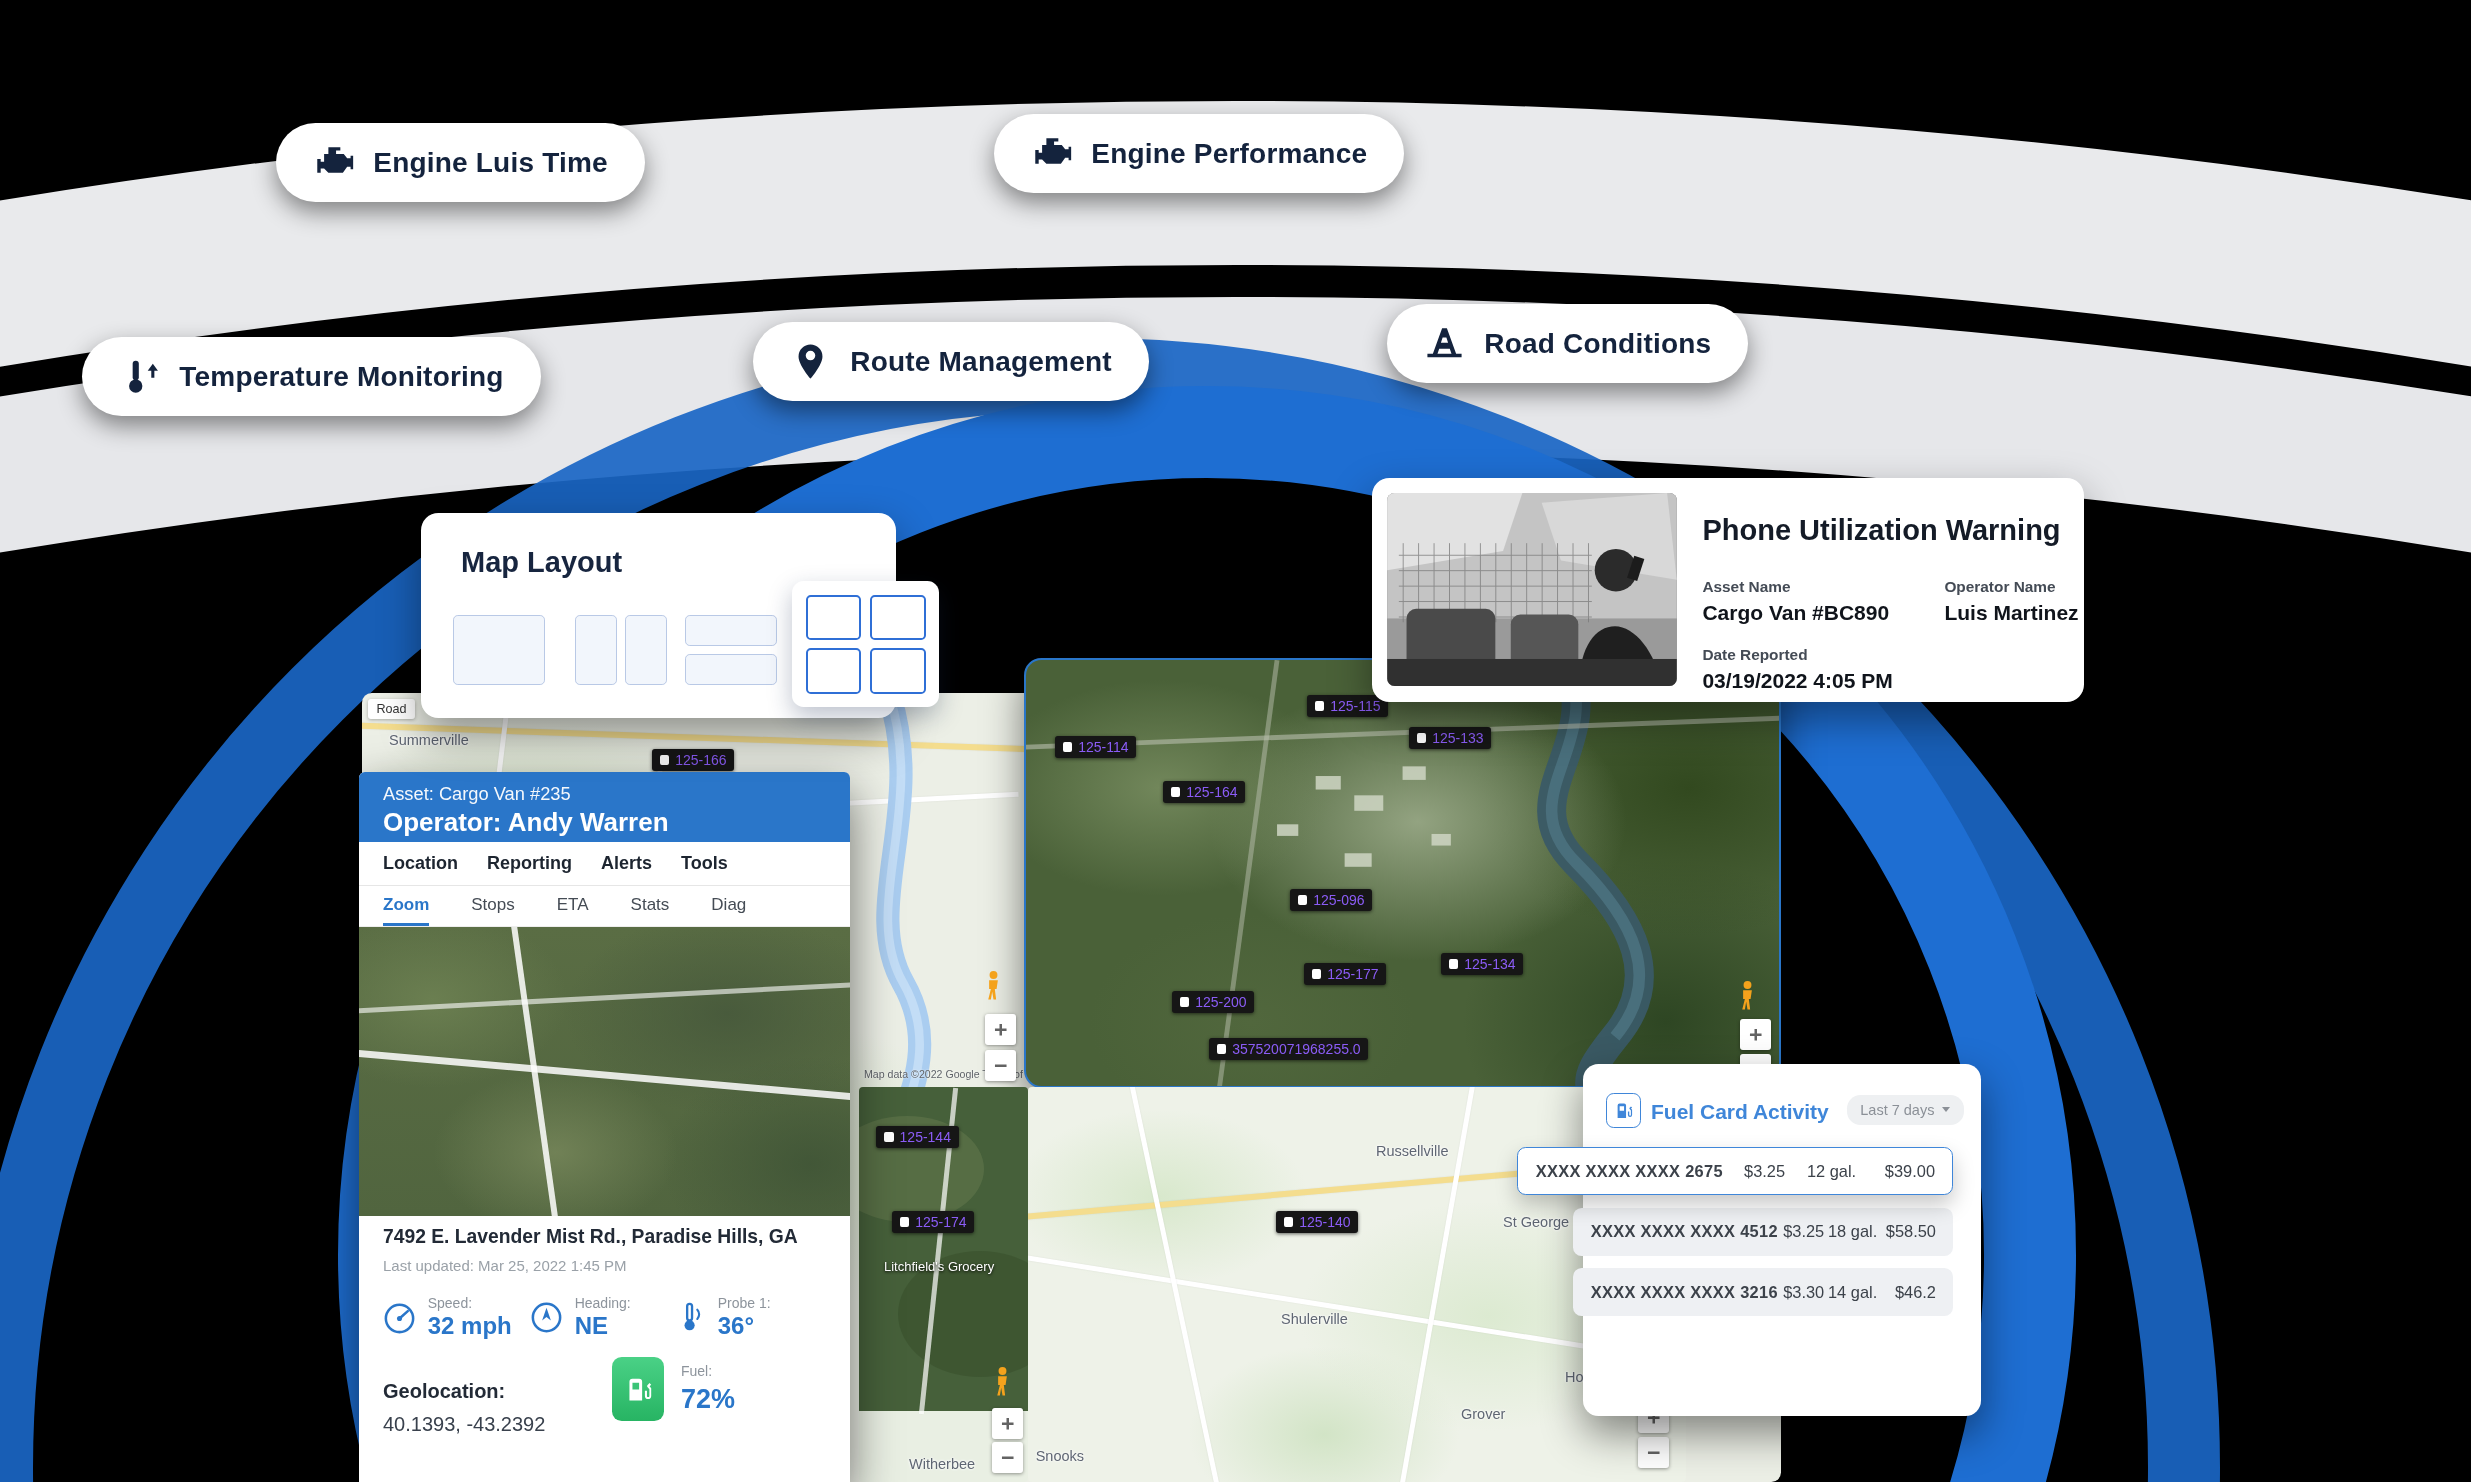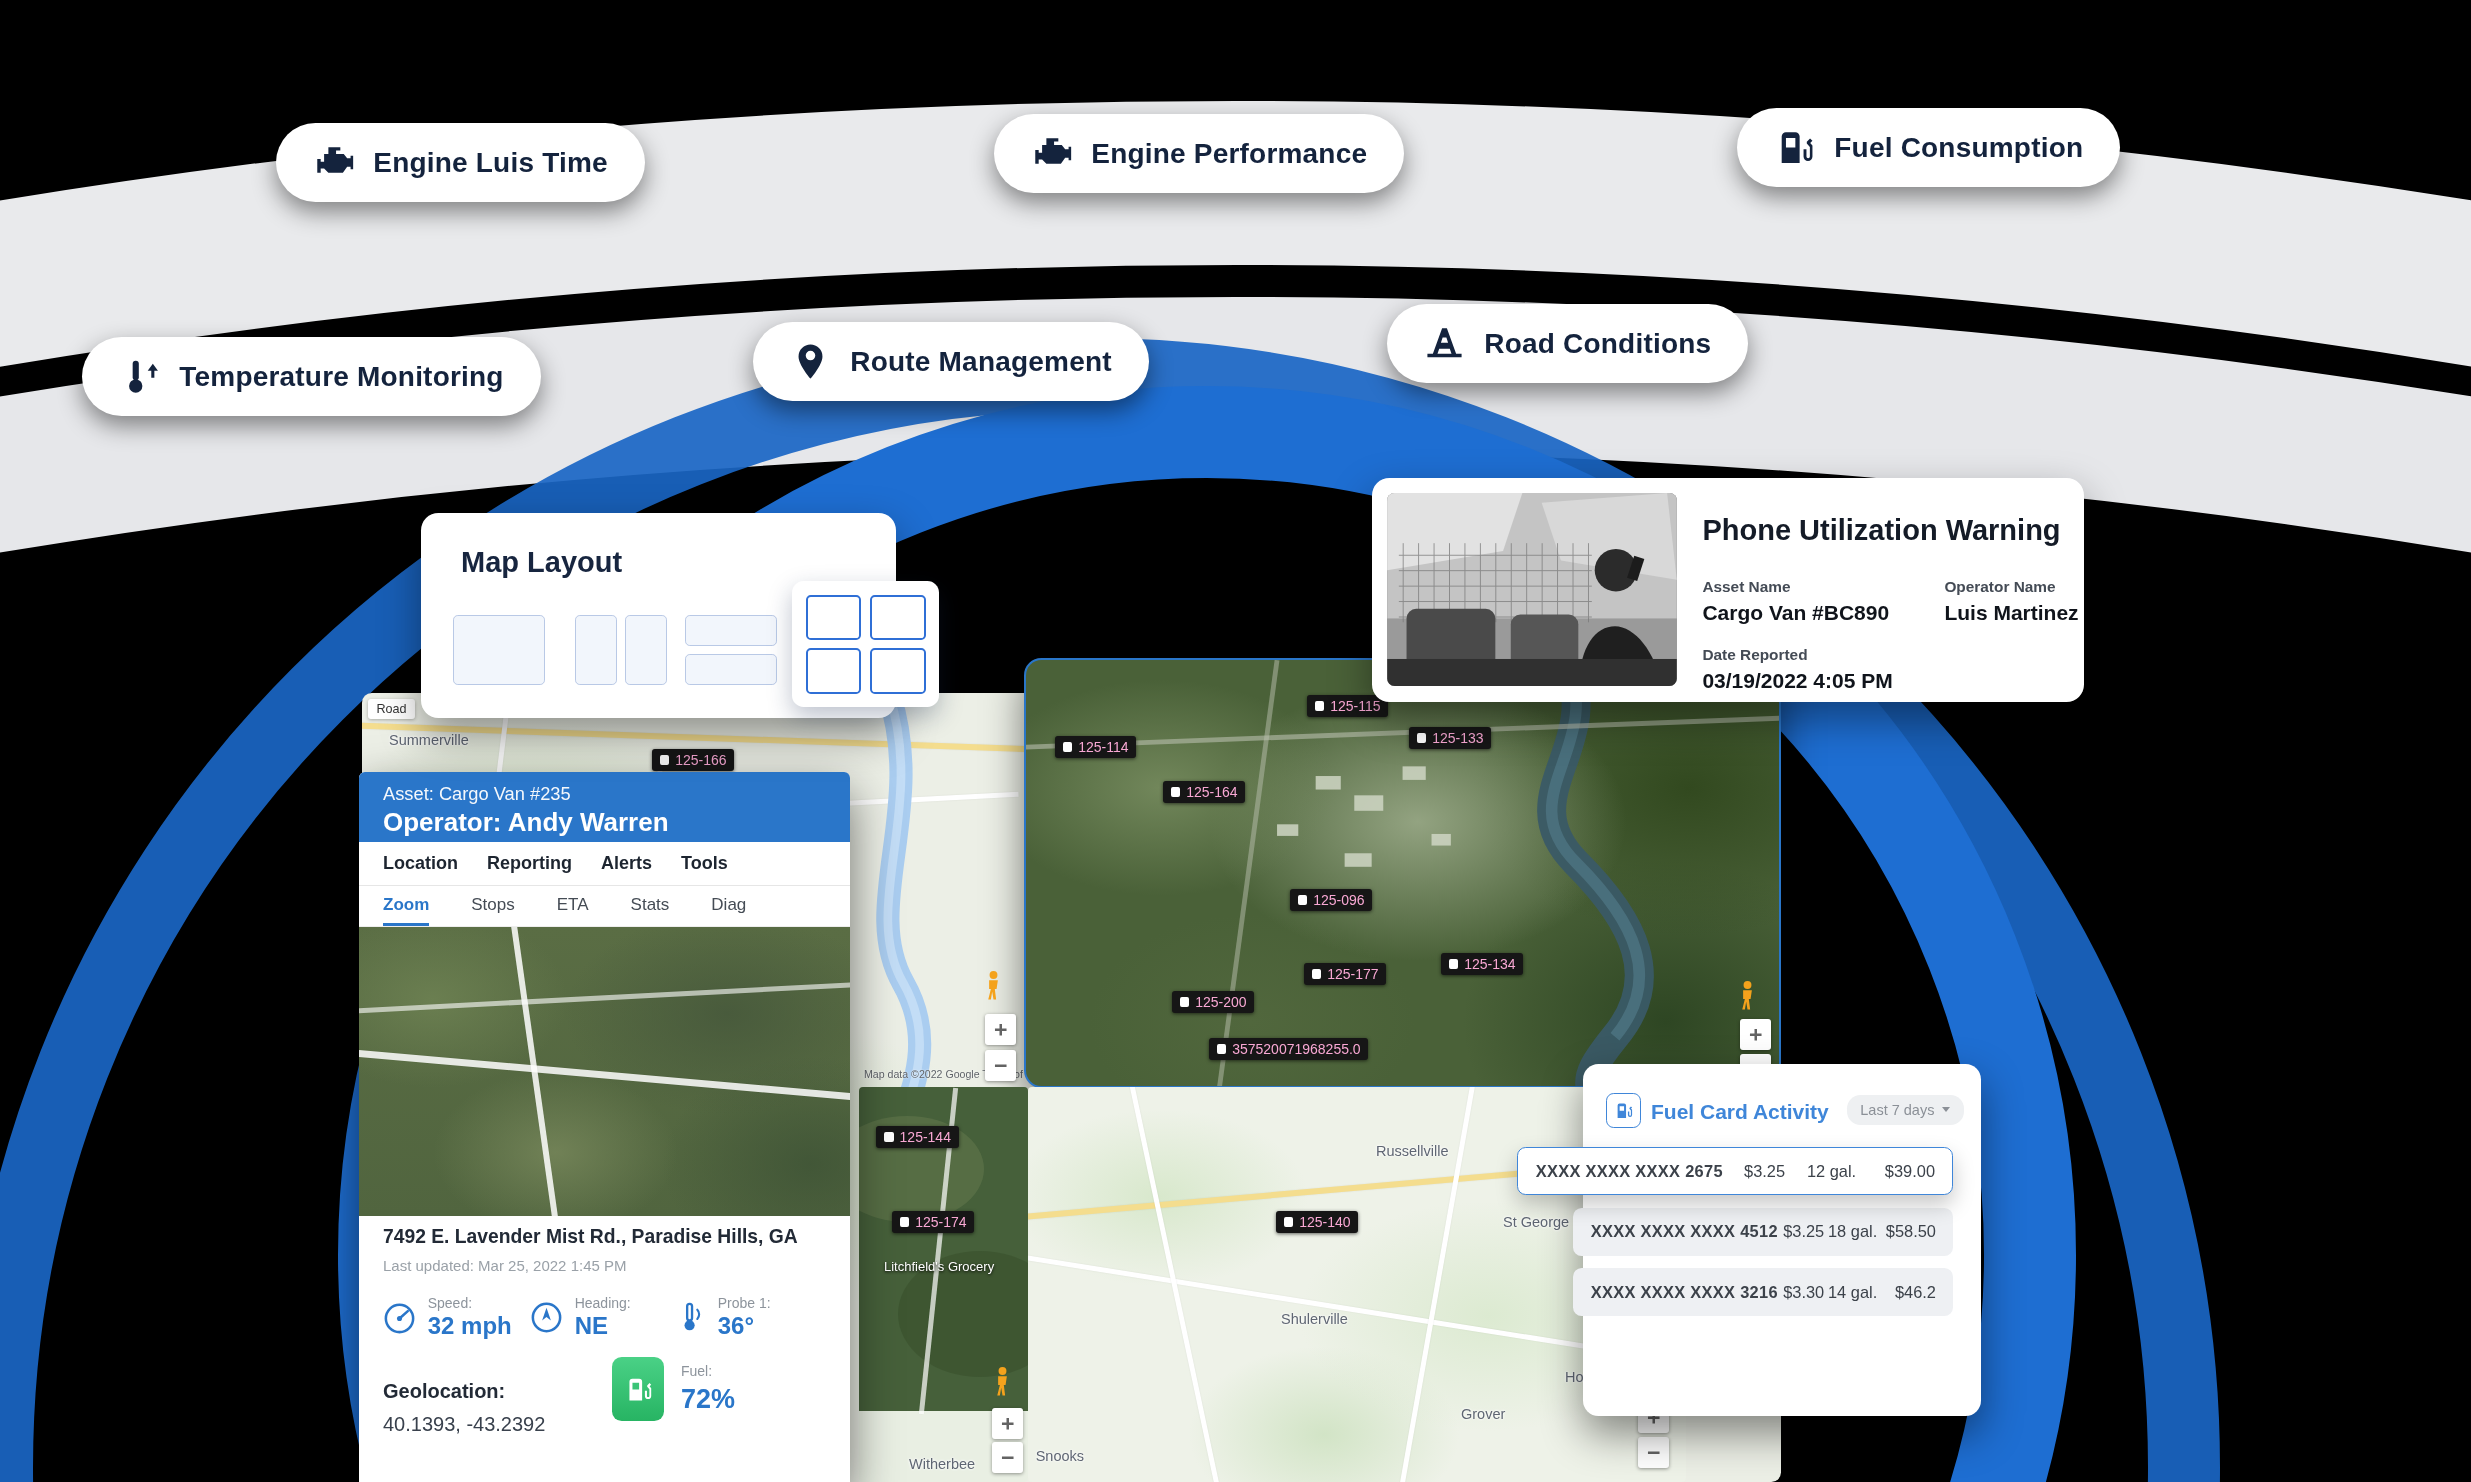--- a/index.html
+++ b/index.html
@@ -56,21 +56,21 @@
 
   .satpanel{left:1024px;top:658px;width:757px;height:430px;border-radius:17.4px;z-index:3;overflow:hidden;
             border:2.9px solid #2a76c9;box-sizing:border-box;box-shadow:0 15.4px 39px rgba(0,0,0,.5);
             background:
               radial-gradient(251px 154px at 18% 30%, #72875b, transparent 70%),
               radial-gradient(290px 193px at 52% 38%, #93a381, transparent 72%),
               radial-gradient(309px 212px at 88% 30%, #32491f, transparent 70%),
               radial-gradient(290px 232px at 85% 85%, #2e4623, transparent 70%),
               radial-gradient(232px 154px at 30% 85%, #51673d, transparent 70%),
               #4a6138;}
-  .mk{position:absolute;display:flex;align-items:center;gap:5.8px;background:#161616;color:#f9a8d4;
+  .mk{position:absolute;display:flex;align-items:center;gap:5.8px;background:#161616;color:#8b5cf6;
       font-size:14px;padding:2.9px 7.7px;border-radius:2.9px;box-shadow:0 1px 3.9px rgba(0,0,0,.6);white-space:nowrap;z-index:4;}
   .mk .mkicon{width:9.7px;height:9.7px;background:#fff;border-radius:1.9px;flex:0 0 auto;}
 
   .stripmap{left:859px;top:1087px;width:169px;height:395px;z-index:3;overflow:hidden;border-radius:3.9px;
             background:linear-gradient(180deg,#46603a 0 82%, #e9efe3 82% 100%);}
   .stripmap .blob{position:absolute;border-radius:50%;}
   .poi{position:absolute;font-size:13px;color:#fff;text-shadow:0 1px 2.9px #000;white-space:nowrap;}
 
   .bottommap{left:1028px;top:1087px;width:658px;height:395px;z-index:3;overflow:hidden;border-radius:3.9px;
              background:
@@ -466,26 +466,20 @@
         <path d="M9 3h7v2h-2.5v2H18l2 2.5h2V8h1.5v8H22v-1.5h-2L17.5 18H9l-2.5-2.5H4.5V18H2.5v-8H4.5v1.5H6.5V7H9V3z"></path>
       </svg>
     <span class="blabel">Engine Luis Time</span>
   </div>
   <div class="badge" style="left:994px;top:114px;">
     <svg viewBox="0 0 24 24">
         <path d="M9 3h7v2h-2.5v2H18l2 2.5h2V8h1.5v8H22v-1.5h-2L17.5 18H9l-2.5-2.5H4.5V18H2.5v-8H4.5v1.5H6.5V7H9V3z"></path>
       </svg>
     <span class="blabel">Engine Performance</span>
   </div>
-  <div class="badge" style="left:1737px;top:108px;">
-    <svg viewBox="0 0 24 24">
-        <path d="M4.5 21V5.5A2.5 2.5 0 0 1 7 3h5.5A2.5 2.5 0 0 1 15 5.5V21H4.5zM7 6.5V12h5.5V6.5H7zm12.2 2.1 1.9-1.9 1.4 1.4-1.3 1.3 1.3 1.5v6.4a2.6 2.6 0 0 1-5.2 0V13H19v4.3a1 1 0 0 0 2 0v-5.6l-1.8-2z"></path>
-      </svg>
-    <span class="blabel">Fuel Consumption</span>
-  </div>
   <div class="badge" style="left:82px;top:337px;">
     <svg viewBox="0 0 24 24">
         <rect x="8" y="2.8" width="3.6" height="11.5" rx="1.8"></rect>
         <circle cx="9.8" cy="17.6" r="3.9"></circle>
         <path d="M16.8 8.6l3-4 3 4h-2.1v4.2h-1.8V8.6h-2.1z"></path>
       </svg>
     <span class="blabel">Temperature Monitoring</span>
   </div>
   <div class="badge" style="left:753px;top:322px;">
     <svg viewBox="0 0 24 24">

